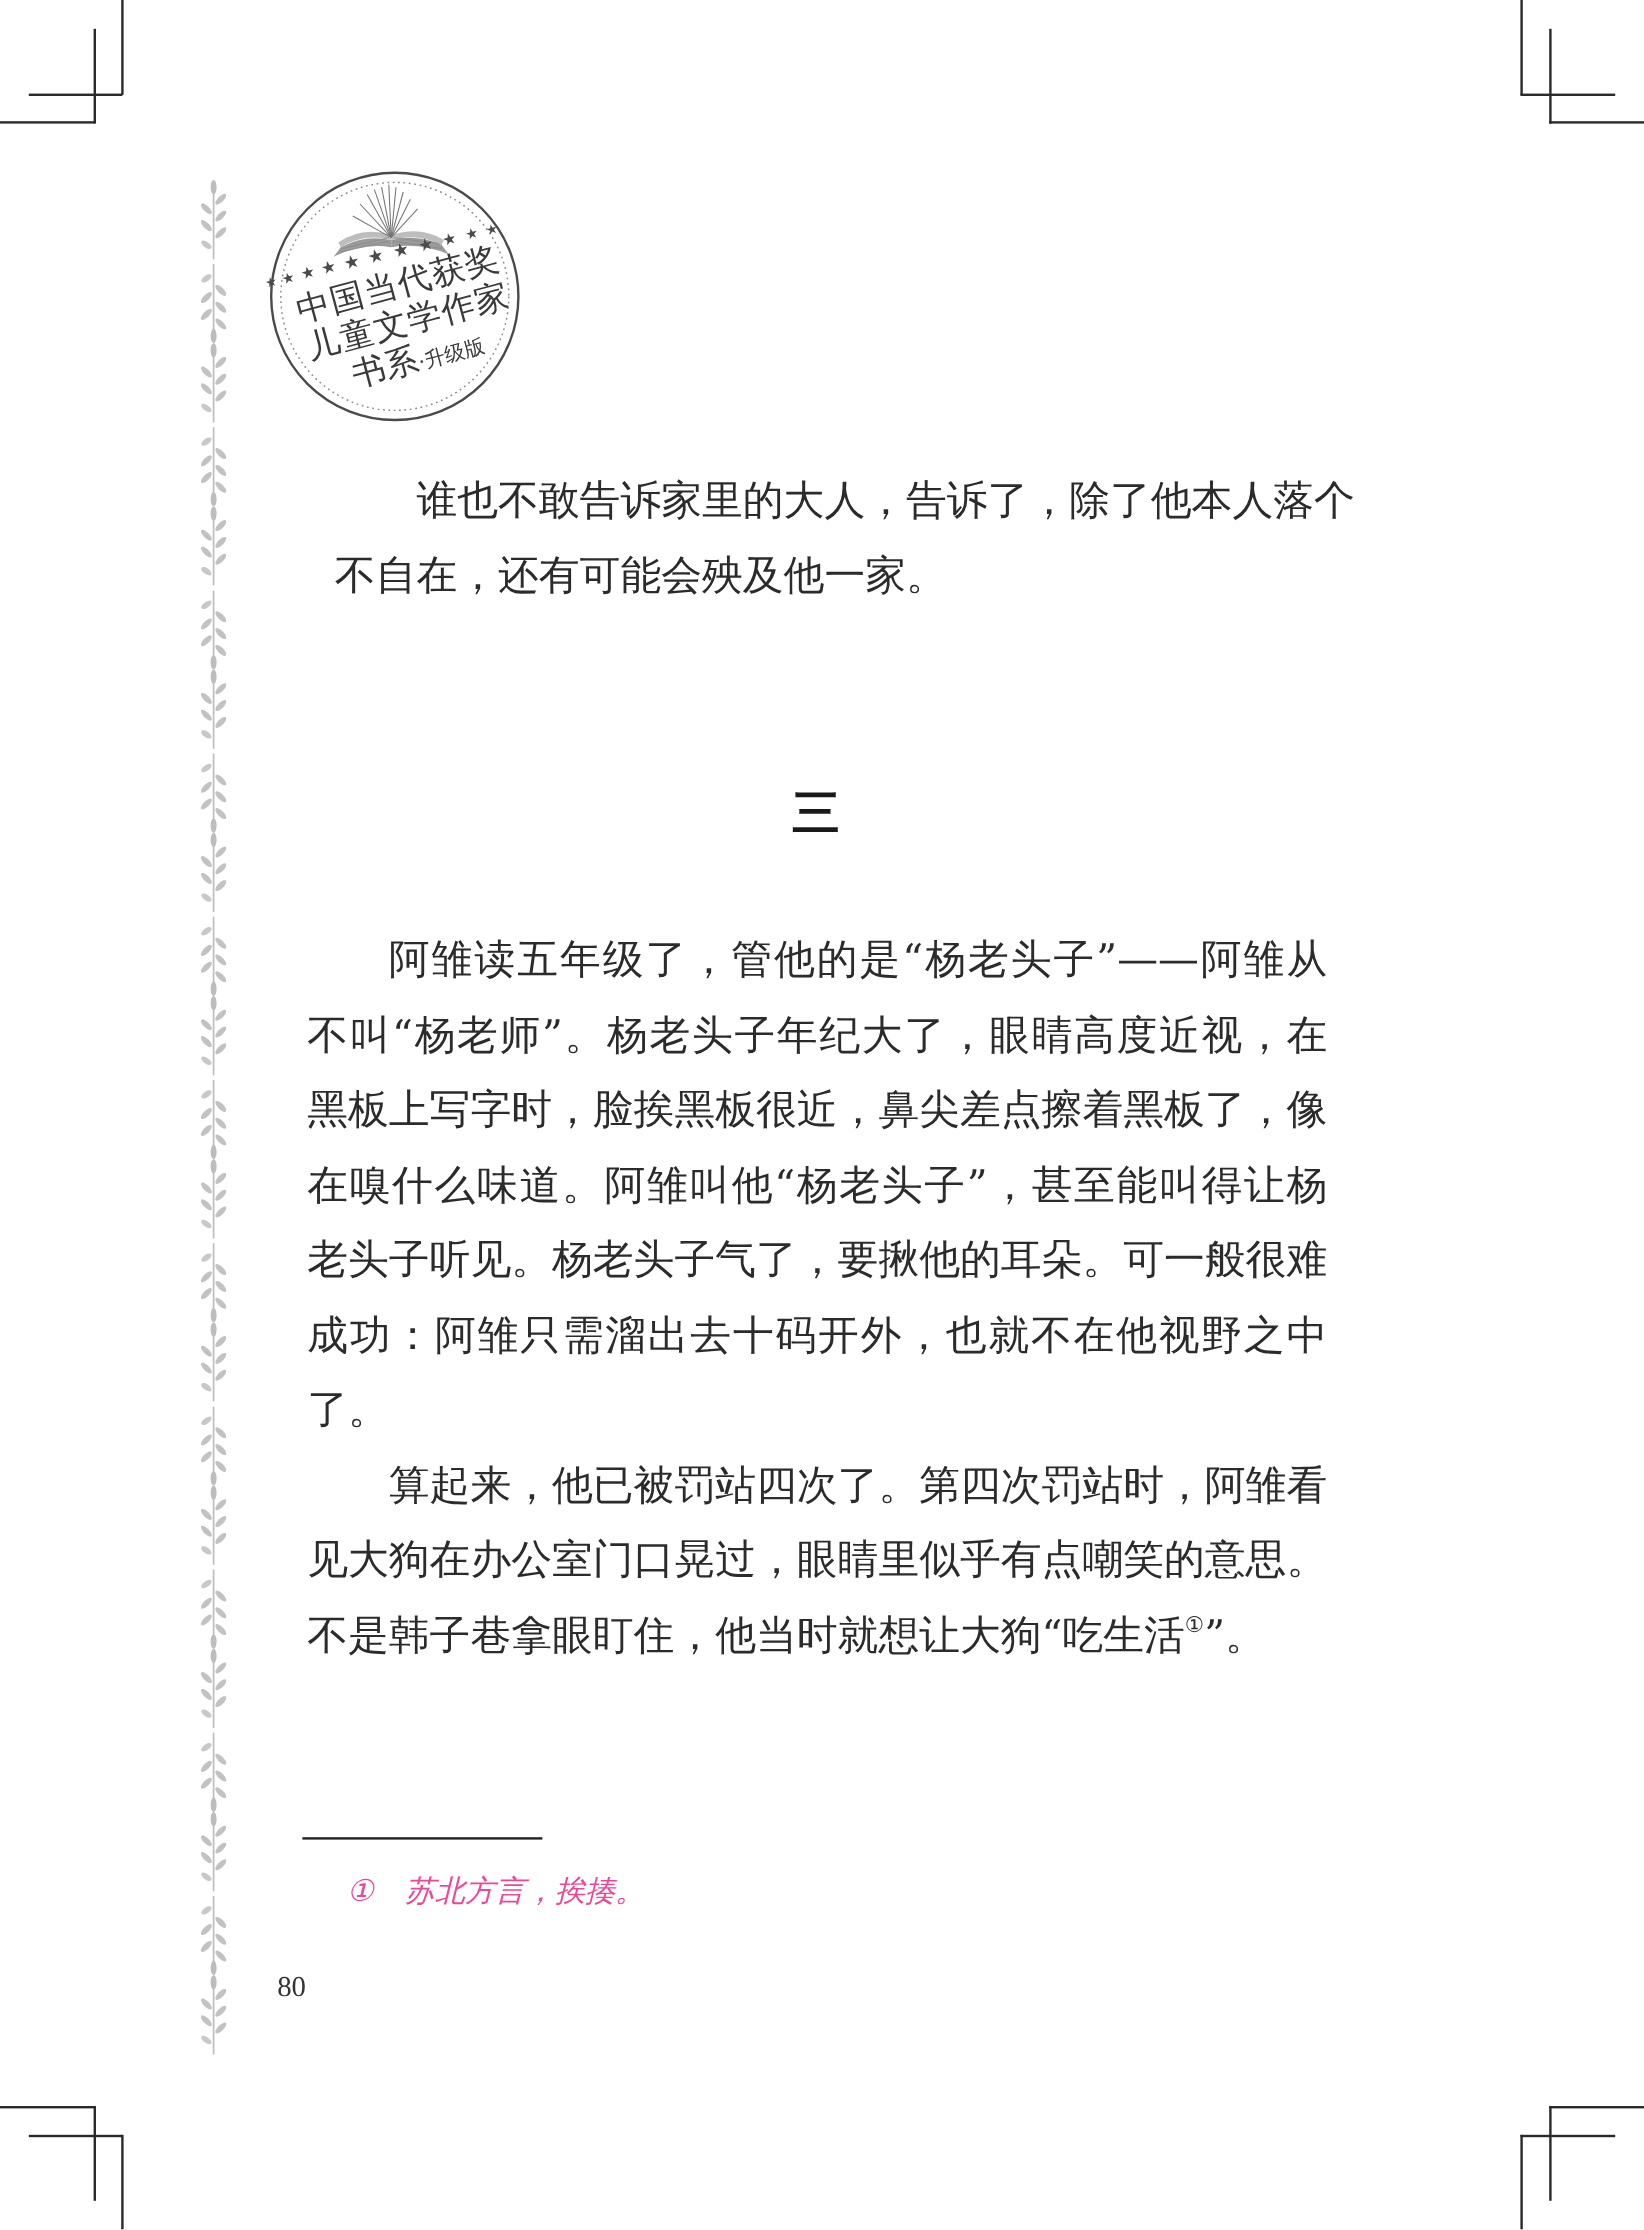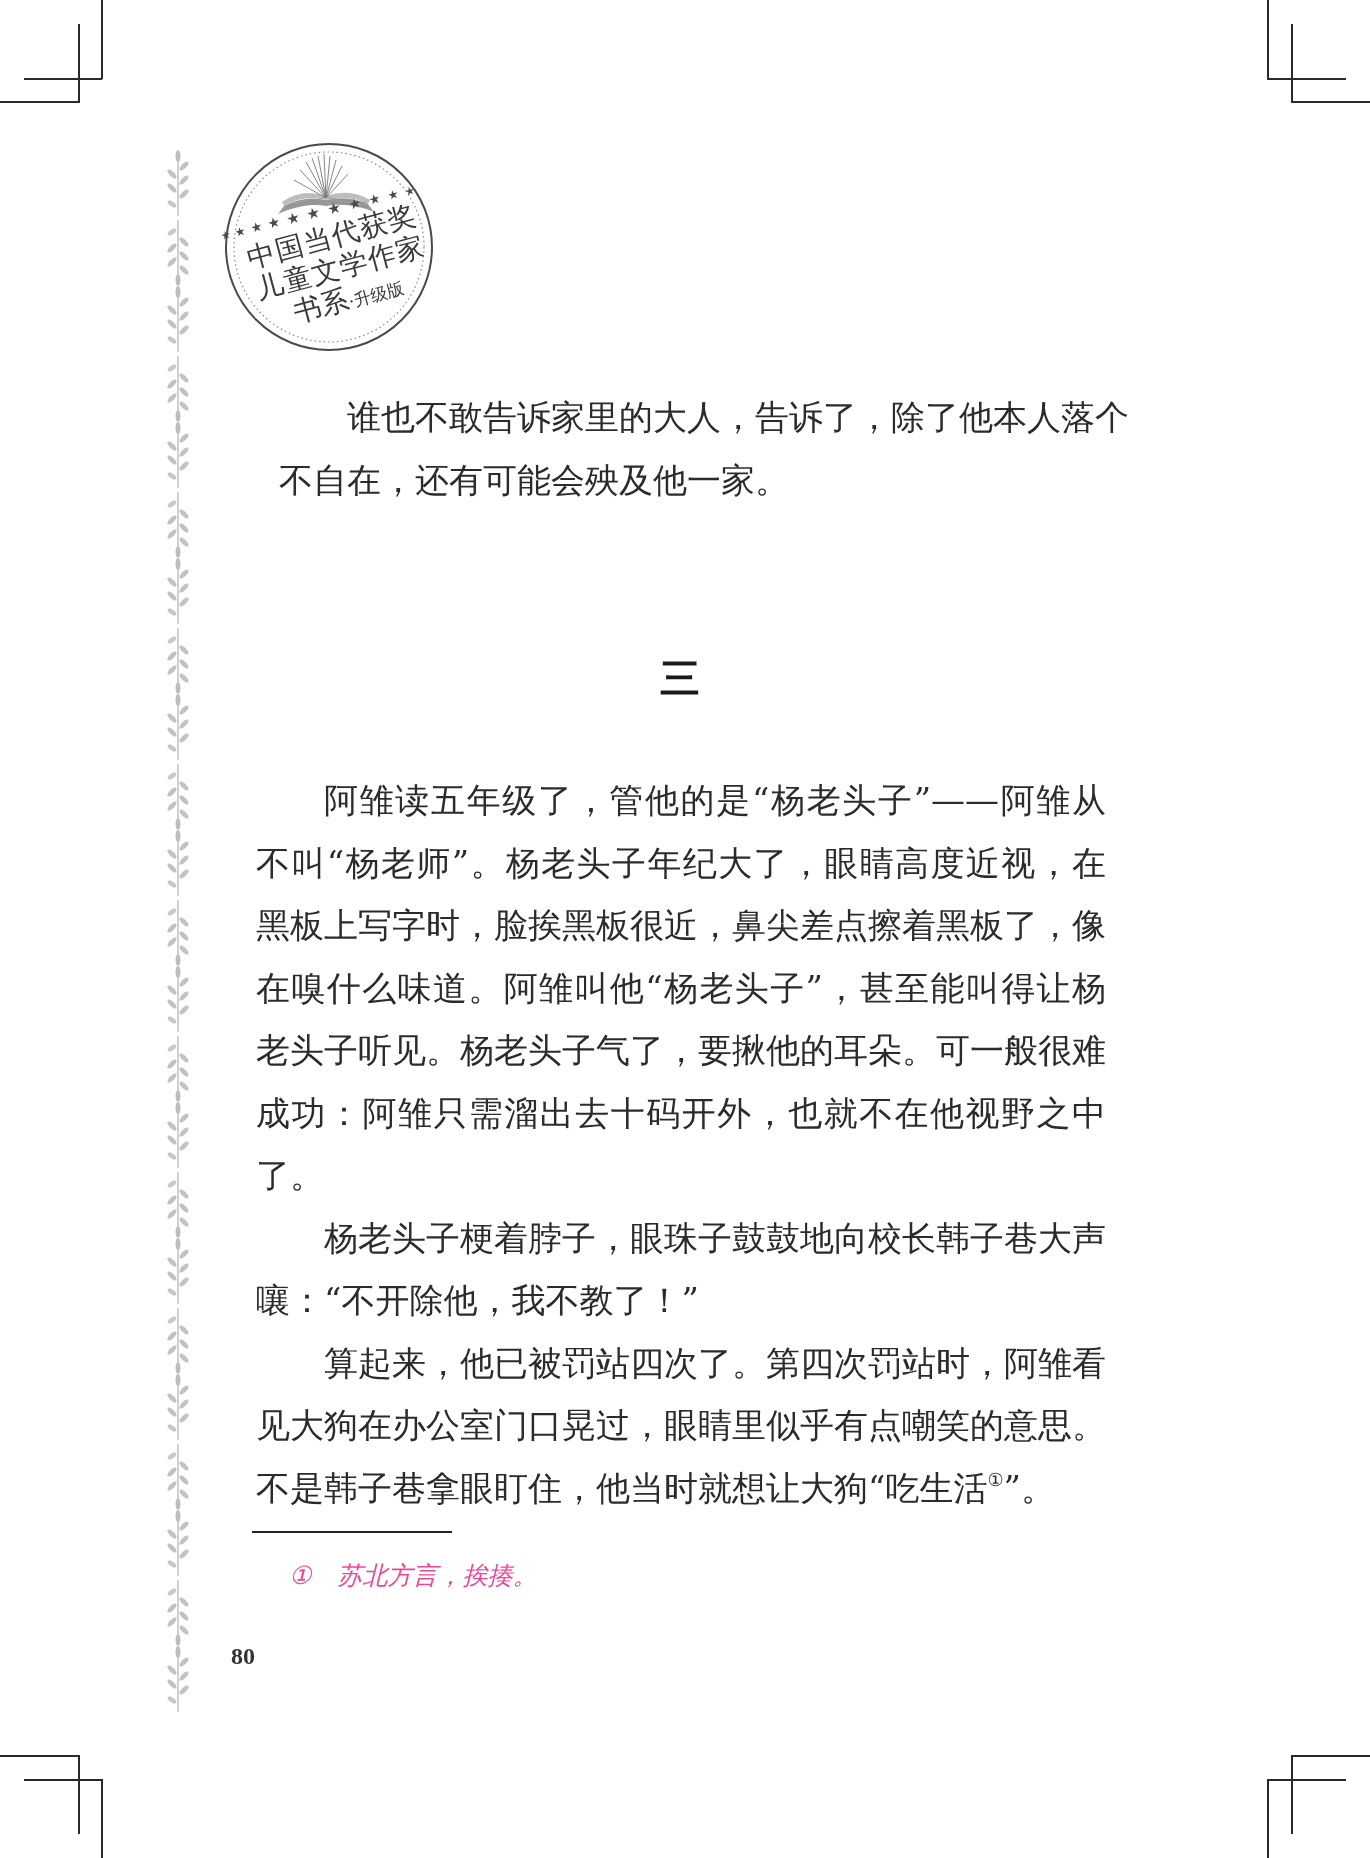--- a/index.html
+++ b/index.html
@@ -97,21 +97,20 @@
     }
     .footnote .fn-mark { margin-right: 26px; }
 
     .page-number {
       position: absolute;
       left: 231px;
       top: 1643px;
       font-family: "Liberation Serif", "DejaVu Serif", serif;
       font-size: 24px;
       color: #333333;
-      font-weight: bold;
     }
   </style>
 </head>
 <body>
 
 <div class="crop v" style="left:101px;top:0;height:79px;"></div>
 <div class="crop h" style="left:24px;top:78px;width:78px;"></div>
 <div class="crop v" style="left:78px;top:24px;height:79px;"></div>
 <div class="crop h" style="left:0;top:101px;width:79px;"></div>
 
@@ -227,21 +226,20 @@
 </div>
 
 <div class="text-block block-a">
   <p>谁也不敢告诉家里的大人，告诉了，除了他本人落个不自在，还有可能会殃及他一家。</p>
 </div>
 
 <div class="section-heading">三</div>
 
 <div class="text-block block-b">
   <p>阿雏读五年级了，管他的是“杨老头子”——阿雏从不叫“杨老师”。杨老头子年纪大了，眼睛高度近视，在黑板上写字时，脸挨黑板很近，鼻尖差点擦着黑板了，像在嗅什么味道。阿雏叫他“杨老头子”，甚至能叫得让杨老头子听见。杨老头子气了，要揪他的耳朵。可一般很难成功：阿雏只需溜出去十码开外，也就不在他视野之中了。</p>
-  <p>杨老头子梗着脖子，眼珠子鼓鼓地向校长韩子巷大声嚷：“不开除他，我不教了！”</p>
   <p><span>算起来，他已被罚站四次了。第四次罚站时，阿雏看见大狗在办公室门口晃过，眼睛里似乎有点嘲笑的意思。不是韩子巷拿眼盯住，他当时就想让大狗“吃生活</span><sup class="fn-ref">①</sup><span>”。</span></p>
 </div>
 
 <div class="footnote-rule"></div>
 <div class="footnote">
   <span class="fn-mark">①</span><span>苏北方言，挨揍。</span>
 </div>
 
 <div class="page-number">80</div>
 

